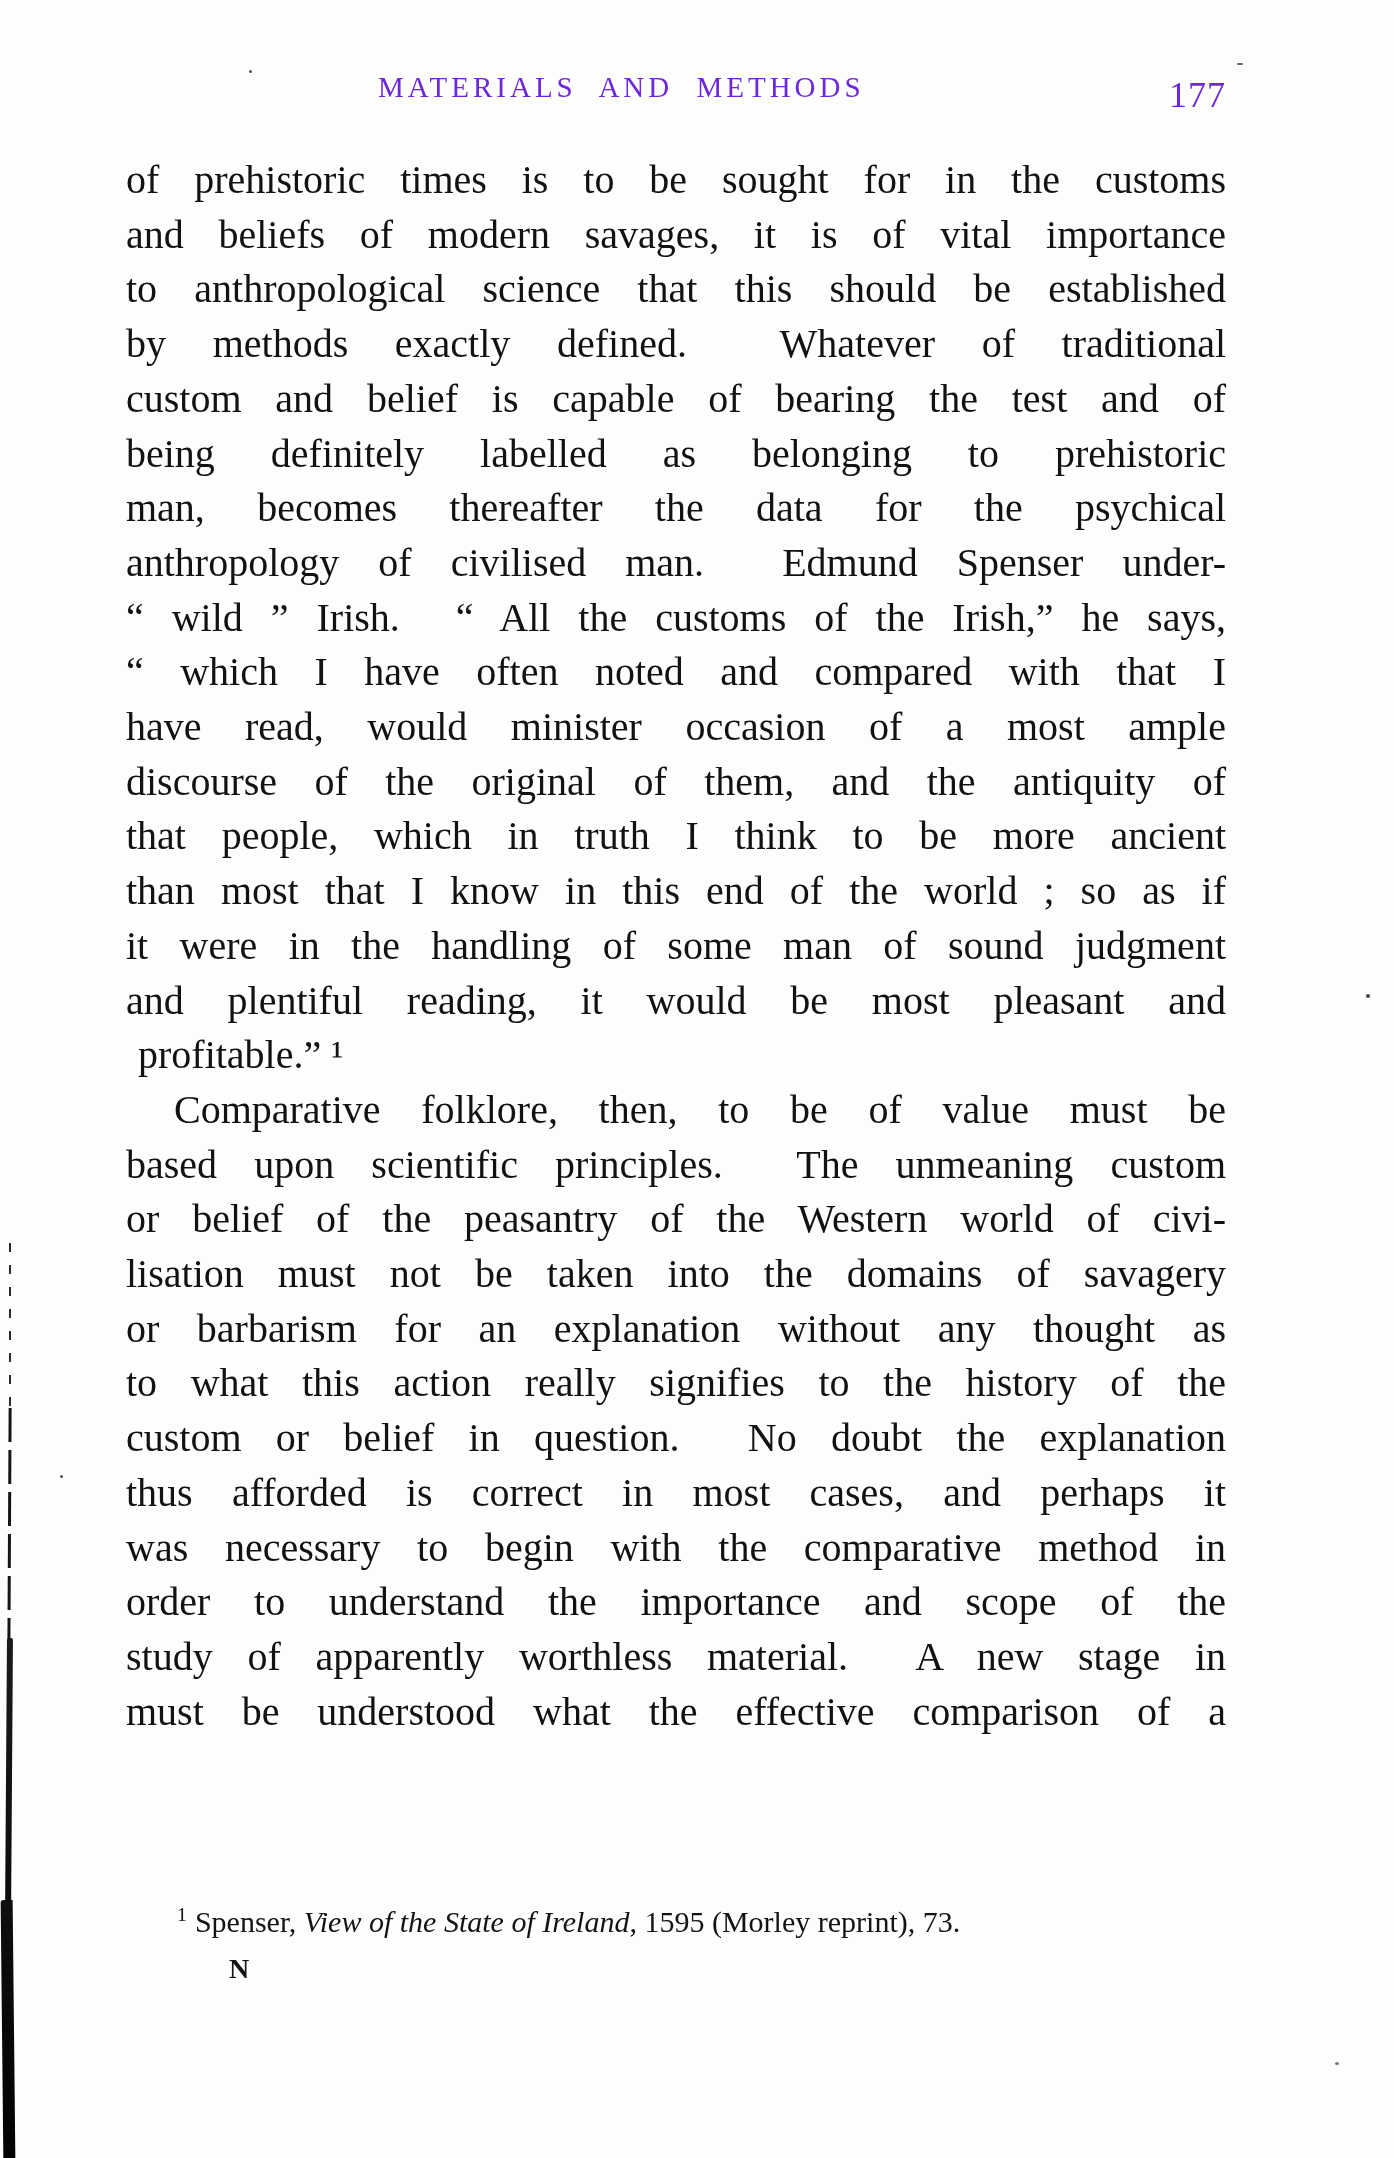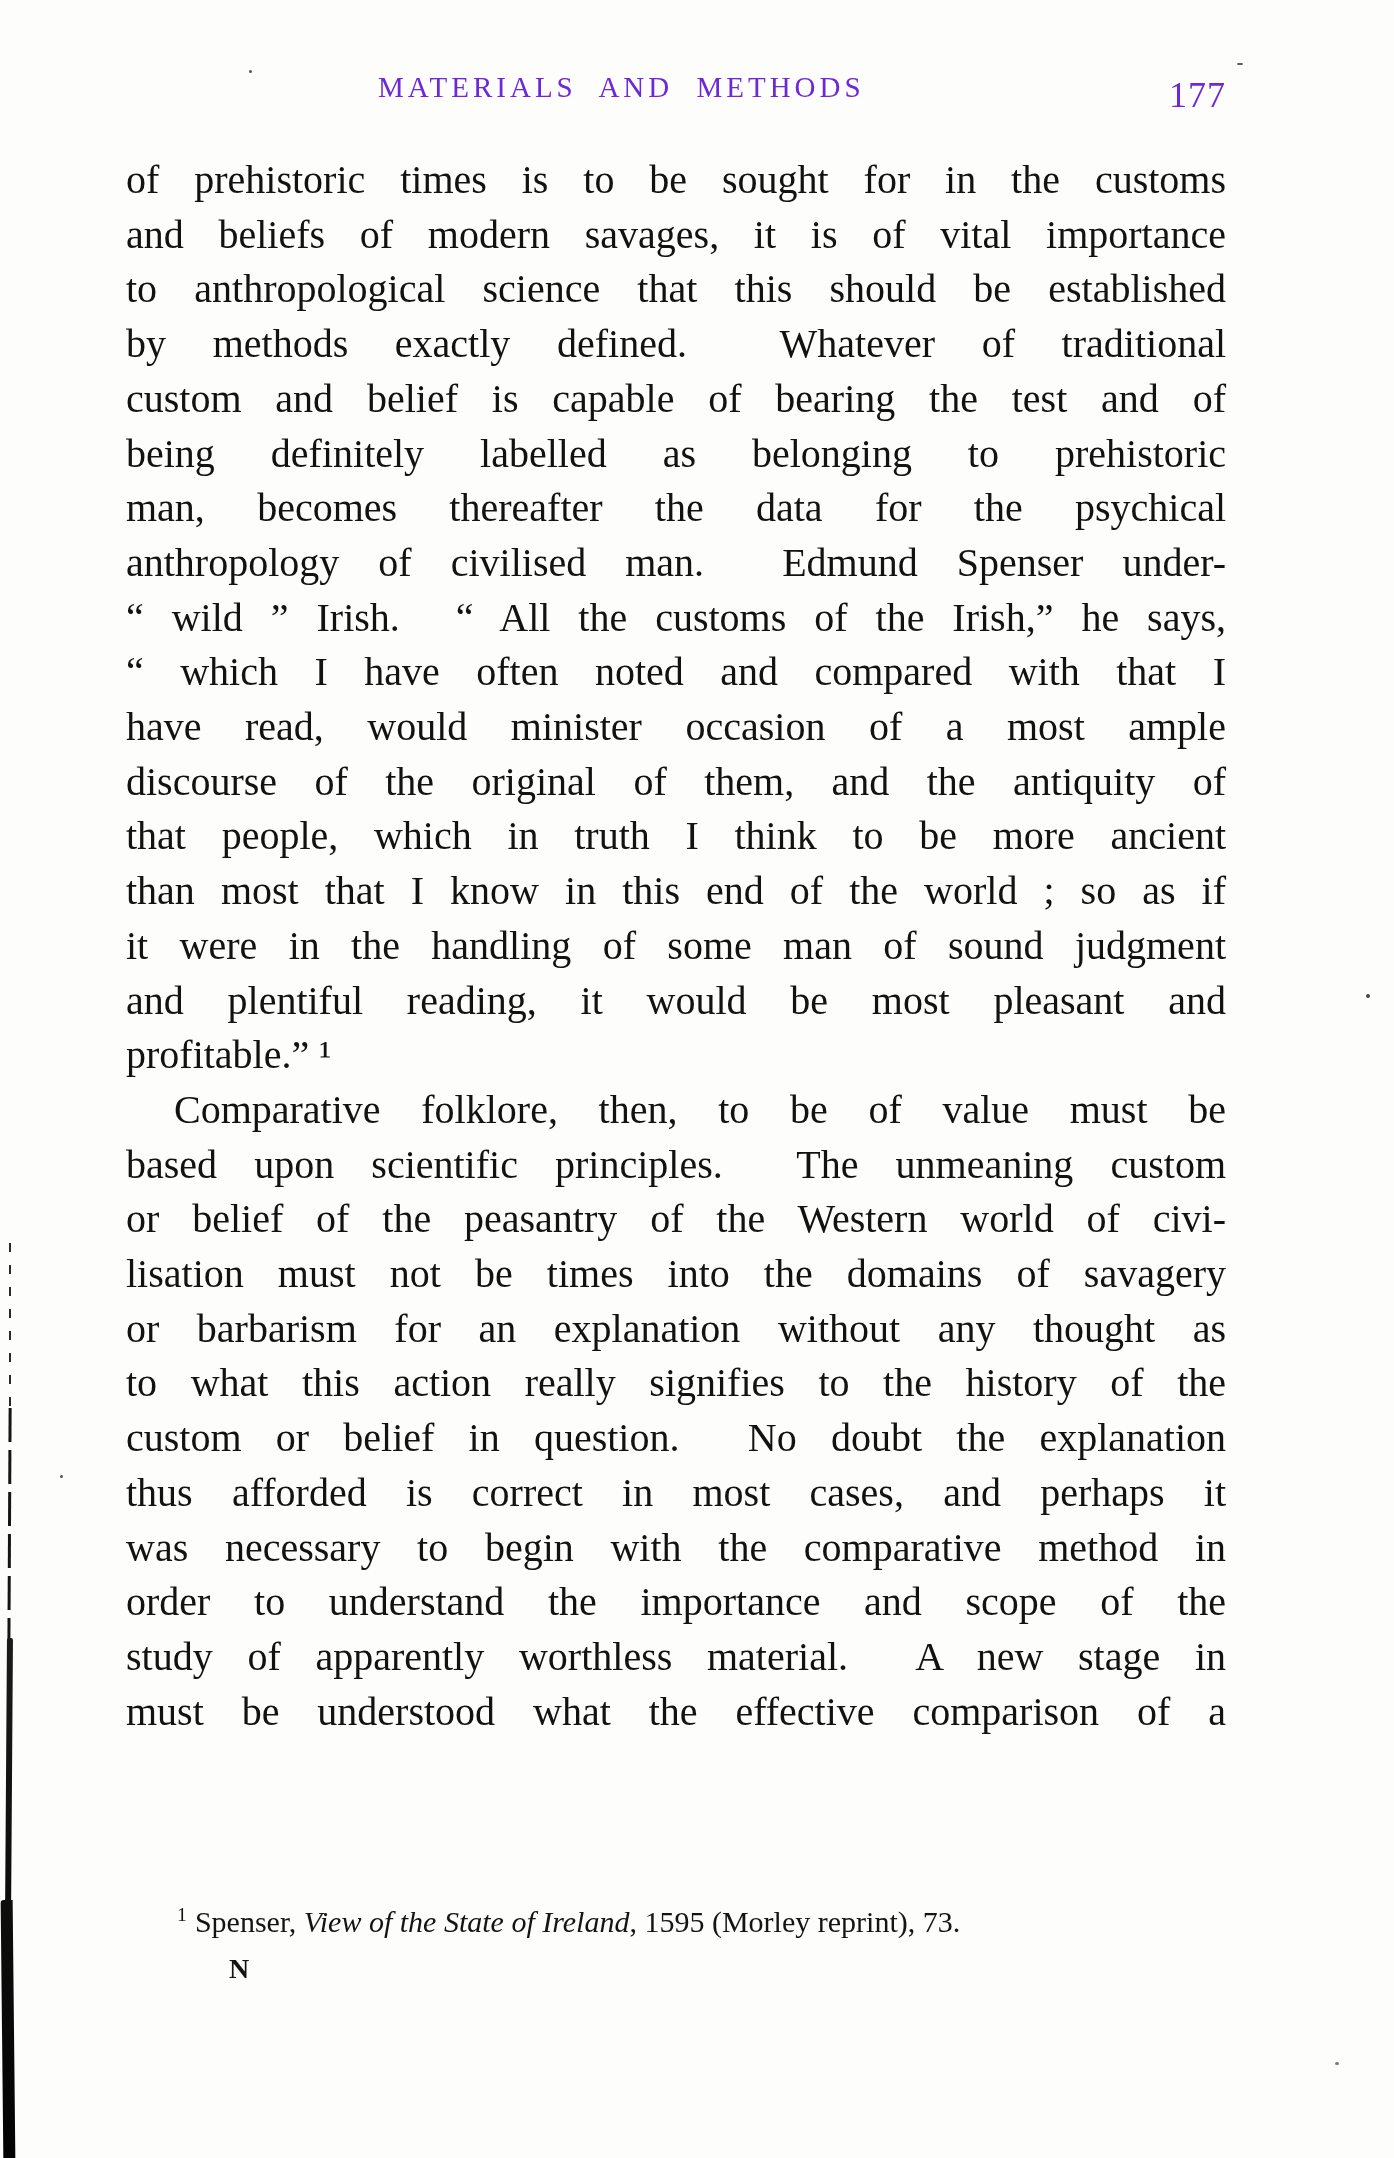--- a/index.html
+++ b/index.html
@@ -49,20 +49,21 @@
     color: #121212;
   }
   .line {
     text-align: justify;
     text-align-last: justify;
     white-space: normal;
   }
   .line.no-justify {
     text-align: center;
     text-align-last: left;
+    margin-left: 12px;
   }
   .line.indent {
     text-indent: 48px;
   }
 
   
   .footnote {
     position: absolute;
     left: 177px;
     top: 1903px;
@@ -143,21 +144,21 @@
       <div class="line">have read, would minister occasion of a most ample</div>
       <div class="line">discourse of the original of them, and the antiquity of</div>
       <div class="line">that people, which in truth I think to be more ancient</div>
       <div class="line">than most that I know in this end of the world ; so as if</div>
       <div class="line">it were in the handling of some man of sound judgment</div>
       <div class="line">and plentiful reading, it would be most pleasant and</div>
       <div class="line no-justify">profitable.” ¹</div>
       <div class="line indent">Comparative folklore, then, to be of value must be</div>
       <div class="line">based upon scientific principles.&nbsp; The unmeaning custom</div>
       <div class="line">or belief of the peasantry of the Western world of civi-</div>
-      <div class="line">lisation must not be times into the domains of savagery</div>
+      <div class="line">lisation must not be taken into the domains of savagery</div>
       <div class="line">or barbarism for an explanation without any thought as</div>
       <div class="line">to what this action really signifies to the history of the</div>
       <div class="line">custom or belief in question.&nbsp; No doubt the explanation</div>
       <div class="line">thus afforded is correct in most cases, and perhaps it</div>
       <div class="line">was necessary to begin with the comparative method in</div>
       <div class="line">order to understand the importance and scope of the</div>
       <div class="line">study of apparently worthless material.&nbsp; A new stage in</div>
       <div class="line">must be understood what the effective comparison of a</div>
     </div>
 

